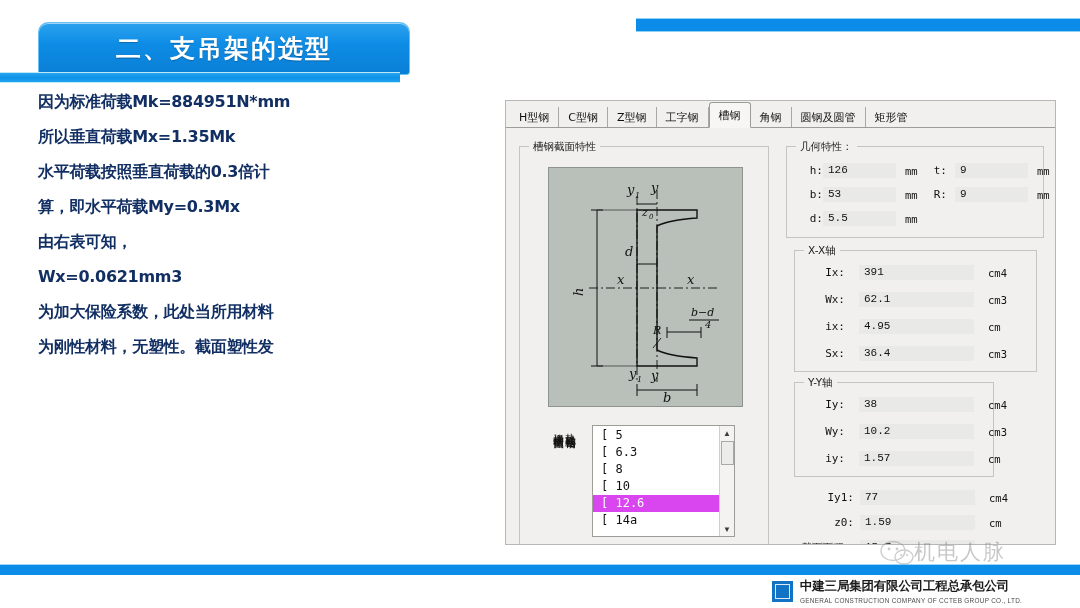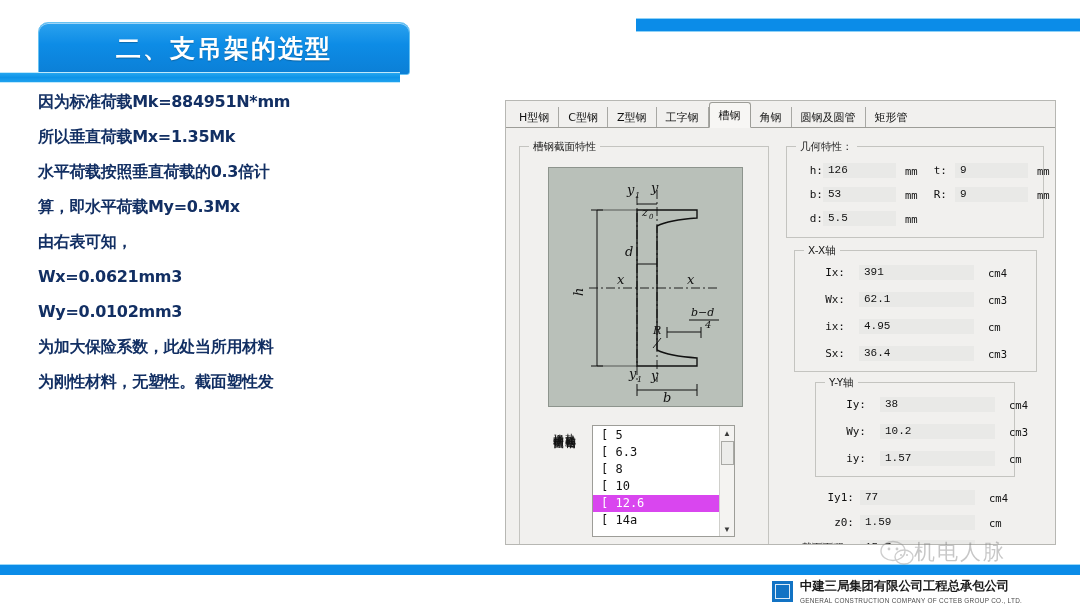--- a/index.html
+++ b/index.html
@@ -132,21 +132,21 @@
     padding: 0 4px;
     font-size: 10.5px;
     color: #1a1a1a;
     font-family: "DejaVu Sans", "Liberation Sans", sans-serif;
     white-space: nowrap;
   }
 
   #grp-section { left: 13px; top: 18px; width: 250px; height: 400px; }
   #grp-geom    { left: 280px; top: 18px; width: 258px; height: 92px; }
   #grp-xx      { left: 288px; top: 122px; width: 243px; height: 122px; }
-  #grp-yy      { left: 288px; top: 254px; width: 200px; height: 95px; margin-left: 21px; }
+  #grp-yy      { left: 288px; top: 254px; width: 200px; height: 95px; }
 
   
   .drawing {
     position: absolute;
     left: 28px; top: 20px;
     width: 195px; height: 240px;
     background: #b9c0b9;
     border: 1px solid #8d948d;
     overflow: hidden;
   }
@@ -327,21 +327,20 @@
   </div>
   <div class="title-underbar"></div>
 
   <div class="body-text">
     <span class="ln">因为标准荷载Mk=884951N*mm</span>
     <span class="ln">所以垂直荷载Mx=1.35Mk</span>
     <span class="ln">水平荷载按照垂直荷载的0.3倍计</span>
     <span class="ln">算，即水平荷载My=0.3Mx</span>
     <span class="ln">由右表可知，</span>
     <span class="ln">Wx=0.0621mm3</span>
-    <span class="ln">Wy=0.0102mm3</span>
     <span class="ln">为加大保险系数，此处当所用材料</span>
     <span class="ln">为刚性材料，无塑性。截面塑性发</span>
   </div>
 
   <div class="app-window">
 
     <div class="tab-strip">
       <div class="tab">H型钢</div>
       <div class="tab">C型钢</div>
       <div class="tab">Z型钢</div>

